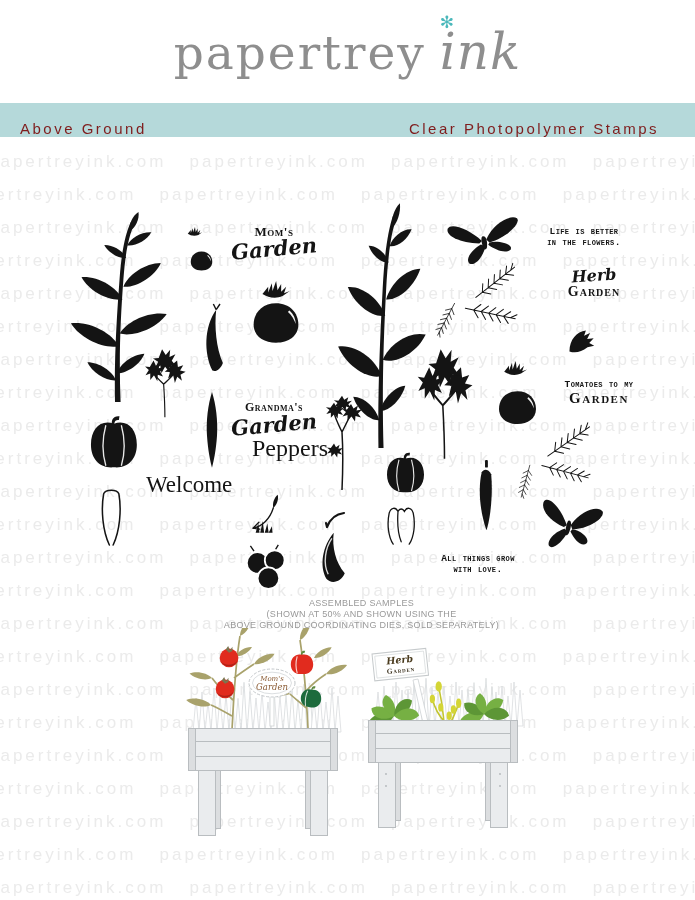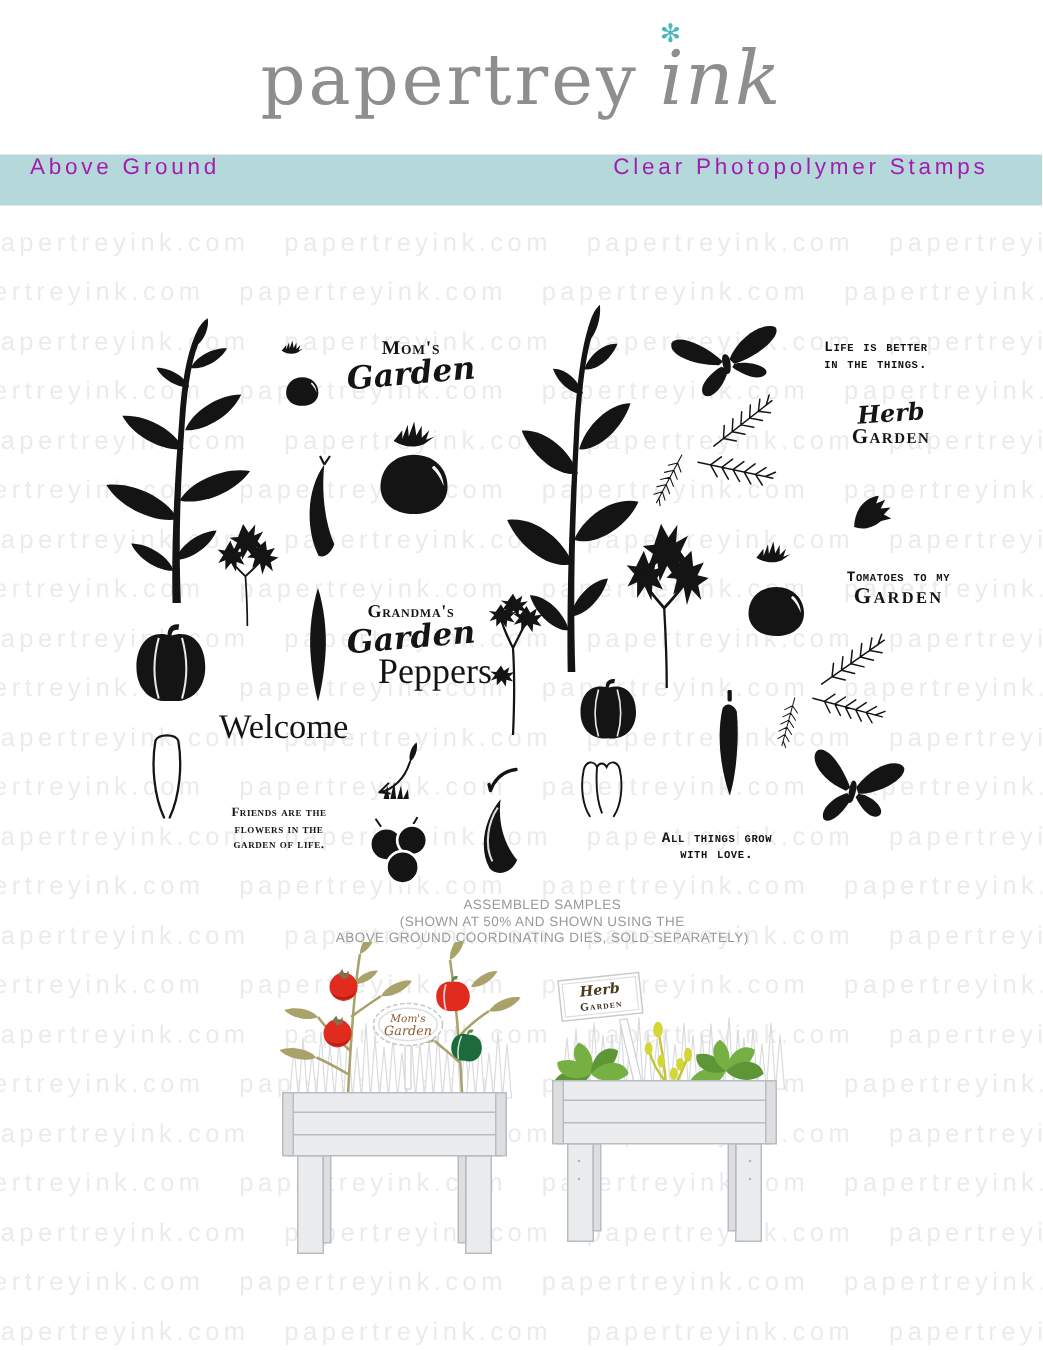--- a/index.html
+++ b/index.html
@@ -9,22 +9,22 @@
   .header{position:absolute;top:0;left:0;width:695px;height:103px;background:#fff;
           display:flex;align-items:center;justify-content:center;z-index:4;}
   .logo{display:flex;align-items:baseline;gap:14px;color:#8e8e8e;}
   .logo-main{font-family:"DejaVu Serif",serif;font-size:47px;letter-spacing:2px;}
   .logo-ink{position:relative;font-family:"DejaVu Serif",serif;font-style:italic;
             font-size:50px;letter-spacing:1px;}
   .logo-flower{position:absolute;top:-11px;left:0px;font-size:17px;font-style:normal;
                color:#4bb8bb;}
   
   .banner{position:absolute;top:103px;left:0;width:695px;height:34px;background:#b5d9da;
-          display:flex;align-items:flex-start;justify-content:space-between;z-index:4;
-          color:#a21caf;font-size:15px;letter-spacing:2.5px;}
+          display:flex;align-items:flex-end;justify-content:space-between;z-index:4;
+          color:#7f1d1d;font-size:15px;letter-spacing:2.5px;}
   .banner .left{padding-left:20px;}
   .banner .right{padding-right:36px;}
   
   .watermark{position:absolute;top:145px;left:-12px;width:760px;height:755px;overflow:hidden;
              z-index:0;pointer-events:none;}
   .wm-row{height:33px;line-height:33px;font-size:17px;letter-spacing:3px;color:#ebebeb;
           white-space:nowrap;}
   .wm-row.odd{margin-left:-30px;}
   
   .stamps-svg{position:absolute;top:140px;left:0;z-index:1;}
@@ -264,41 +264,36 @@
       <use href="#chili" width="34" height="58" transform="translate(319,391) scale(0.92)"></use>
     </g>
   </svg>
 
   <div class="stamp-text" style="left:228px;top:225px;width:92px;">
     <div class="sc-title">Mom's</div>
     <div class="script-lg">Garden</div>
   </div>
   <div class="stamp-text" style="left:532px;top:226px;width:104px;">
     <div class="sc-md">Life is better</div>
-    <div class="sc-md">in the things.</div>
+    <div class="sc-md">in the flowers.</div>
   </div>
   <div class="stamp-text" style="left:548px;top:268px;width:92px;">
     <div class="script-md">Herb</div>
     <div class="caps-lg" style="letter-spacing:1px;font-size:14px;">Garden</div>
   </div>
   <div class="stamp-text" style="left:226px;top:375px;width:96px;margin-top:26px;">
     <div class="sc-title" style="font-size:12px;">Grandma's</div>
     <div class="script-lg">Garden</div>
   </div>
   <div class="stamp-text" style="left:544px;top:379px;width:110px;">
     <div class="sc-md">Tomatoes to my</div>
     <div class="caps-lg">Garden</div>
   </div>
   <div class="stamp-text serif-word" style="left:252px;top:435px;">Peppers</div>
   <div class="stamp-text serif-word" style="left:146px;top:472px;font-size:23px;">Welcome</div>
-  <div class="stamp-text" style="left:140px;top:536px;width:92px;">
-    <div class="sc-sm">Friends are the</div>
-    <div class="sc-sm">flowers in the</div>
-    <div class="sc-sm">garden of life.</div>
-  </div>
   <div class="stamp-text" style="left:428px;top:553px;width:100px;">
     <div class="sc-md">All things grow</div>
     <div class="sc-md">with love.</div>
   </div>
 
   <div class="caption">
     <div>ASSEMBLED SAMPLES</div>
     <div>(SHOWN AT 50% AND SHOWN USING THE</div>
     <div>ABOVE GROUND COORDINATING DIES, SOLD SEPARATELY)</div>
   </div>

